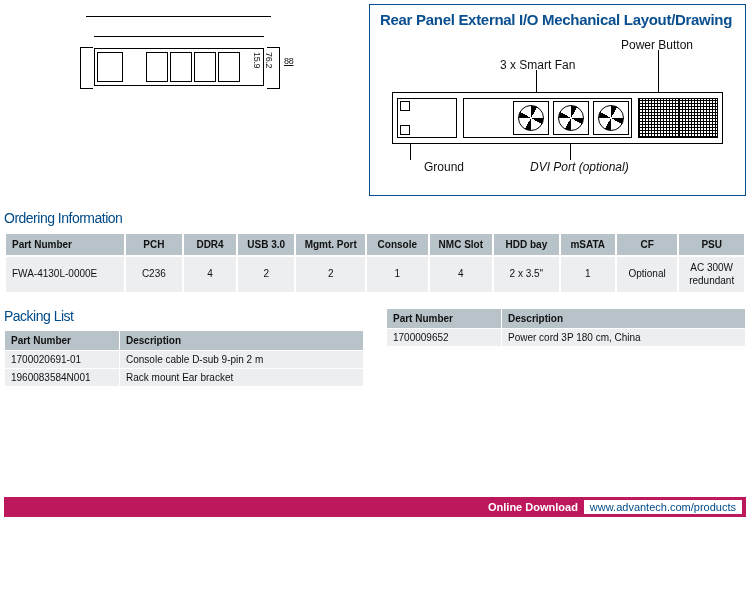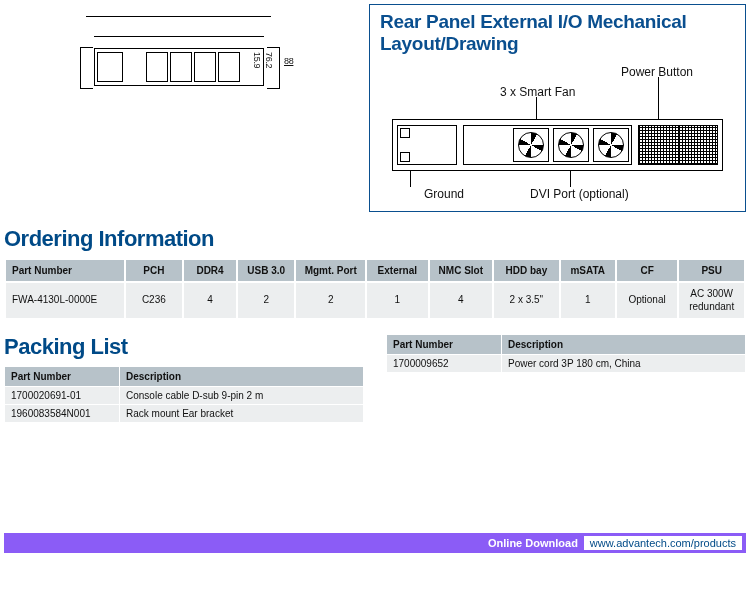--- a/index.html
+++ b/index.html
@@ -9,21 +9,21 @@
     font-size: 11px;
     color: #111;
     background: #fff;
   }
   .page { position: relative; padding: 4px 4px 0 4px; }
   
   
   .top-row { display: flex; gap: 10px; margin-bottom: 14px; }
   .front-wrap { flex: 1; height: 192px; position: relative; }
   .rear-panel { flex: 1; border: 1.5px solid #0a4f8f; padding: 6px 10px 10px; }
-  .panel-title { color: #0a4f8f; font-family: "Arial Narrow","Helvetica Narrow",Arial; font-stretch: condensed; font-weight: bold; font-size: 19px; margin-bottom: 6px; letter-spacing: -0.3px; }
+  .panel-title { color: #0a4f8f; font-family: "Arial Narrow","Helvetica Narrow",Arial; font-stretch: condensed; font-weight: bold; font-size: 15px; margin-bottom: 6px; letter-spacing: -0.3px; }
   
   
   .front-draw { position: absolute; left: 90px; top: 44px; width: 200px; }
   .dim-label { font-family: "Arial Narrow",Arial; font-size: 9px; letter-spacing: -0.3px; }
   .dimR1 { position: absolute; top: 4px; left: 158px; writing-mode: vertical-rl; }
   .dimR2 { position: absolute; top: 4px; left: 170px; writing-mode: vertical-rl; }
   .dimR3 { position: absolute; top: 8px; left: 190px; text-decoration: underline; }
   .chassis {
     border: 1px solid #000; height: 38px; width: 170px; background:#fff;
     display:flex; align-items:center; padding:2px; gap:2px;
@@ -53,22 +53,22 @@
     repeating-linear-gradient(90deg,#000 0 1px, transparent 1px 3px);
   }
   .rear-psu > div:first-child{border-left:none;}
   .lead { position:absolute; border-left:1px solid #000; }
   
   
   h2.section {
     color: #004a87;
     font-family: "Arial Narrow","Helvetica Narrow",Arial;
     font-stretch: condensed;
-    font-weight: bold;
-    font-size: 22px;
+    font-weight: normal;
+    font-size: 14px;
     letter-spacing: -0.5px;
     margin-bottom: 6px;
   }
   
   
   .ordering-table { width: 100%; border-collapse: collapse; font-size: 10px; }
   .ordering-table th {
     background: #b7c2c9; color:#111; font-weight: bold; padding: 5px 2px;
     text-align: center; border: 2px solid #fff;
   }
@@ -80,21 +80,21 @@
   .ordering-table td:first-child { text-align: left; padding-left:6px; }
   
   
   .lists { display:flex; gap:22px; margin-top: 14px; }
   .list-col { flex:1; }
   .mini-table { width: 100%; border-collapse: collapse; font-size: 10px; }
   .mini-table th { background:#b7c2c9; text-align:left; padding:4px 6px; font-weight:bold; border:1px solid #fff;}
   .mini-table td { background:#eceeef; text-align:left; padding:3px 6px; border:1px solid #fff;}
   
   
-  .footer-bar { margin-top: 110px; height: 20px; background:#8b5cf6; display:flex; align-items:center; justify-content:flex-end; padding-right:4px; gap:6px; }
+  .footer-bar { margin-top: 110px; height: 20px; background:#be185d; display:flex; align-items:center; justify-content:flex-end; padding-right:4px; gap:6px; }
   .footer-bar .lbl { color:#fff; font-weight:bold; font-size:11px; }
   .footer-bar .url { background:#fff; color:#004a87; font-size:11px; padding:1px 6px; }
   
   .col-pn { width: 115px; }
   .col-desc {}
   
   th.col-pch{width:56px}th.col-ddr4{width:52px}th.col-usb{width:56px}th.col-mgmt{width:68px}
   th.col-console{width:60px}th.col-nmc{width:62px}th.col-hdd{width:64px}th.col-msata{width:54px}
   th.col-cf{width:60px}th.col-psu{width:64px}
 </style>
@@ -144,35 +144,35 @@
           </div>
           <div class="rear-psu">
               <div></div>
               <div></div>
             </div>
         </div>
 
         <div class="lead" style="top:110px; left:30px; height:16px;"></div>
         <span class="label-sm" style="top:126px; left:14px;margin-left:30px;">Ground</span>
         <div class="lead" style="top:110px; left:190px; height:16px;"></div>
-        <span class="label-sm" style="top:126px; left:150px;">DVI Port (optional)</span>
+        <span class="label-sm" style="top:126px; left:150px;font-style:italic;">DVI Port (optional)</span>
       </div>
     </div>
   </div>
 
   <h2 class="section">Ordering Information</h2>
   <table class="ordering-table">
     <thead>
         <tr>
       <th class="col-pn">Part Number</th>
       <th class="col-pch">PCH</th>
       <th class="col-ddr4">DDR4</th>
       <th class="col-usb">USB 3.0</th>
       <th class="col-mgmt">Mgmt. Port</th>
-      <th class="col-console">External</th>
+      <th class="col-console">Console</th>
       <th class="col-nmc">NMC Slot</th>
       <th class="col-hdd">HDD bay</th>
       <th class="col-msata">mSATA</th>
       <th class="col-cf">CF</th>
       <th class="col-psu">PSU</th>
     </tr>
       </thead>
     <tbody id="ordering-body">
         <tr>
           <td>FWA-4130L-0000E</td>

